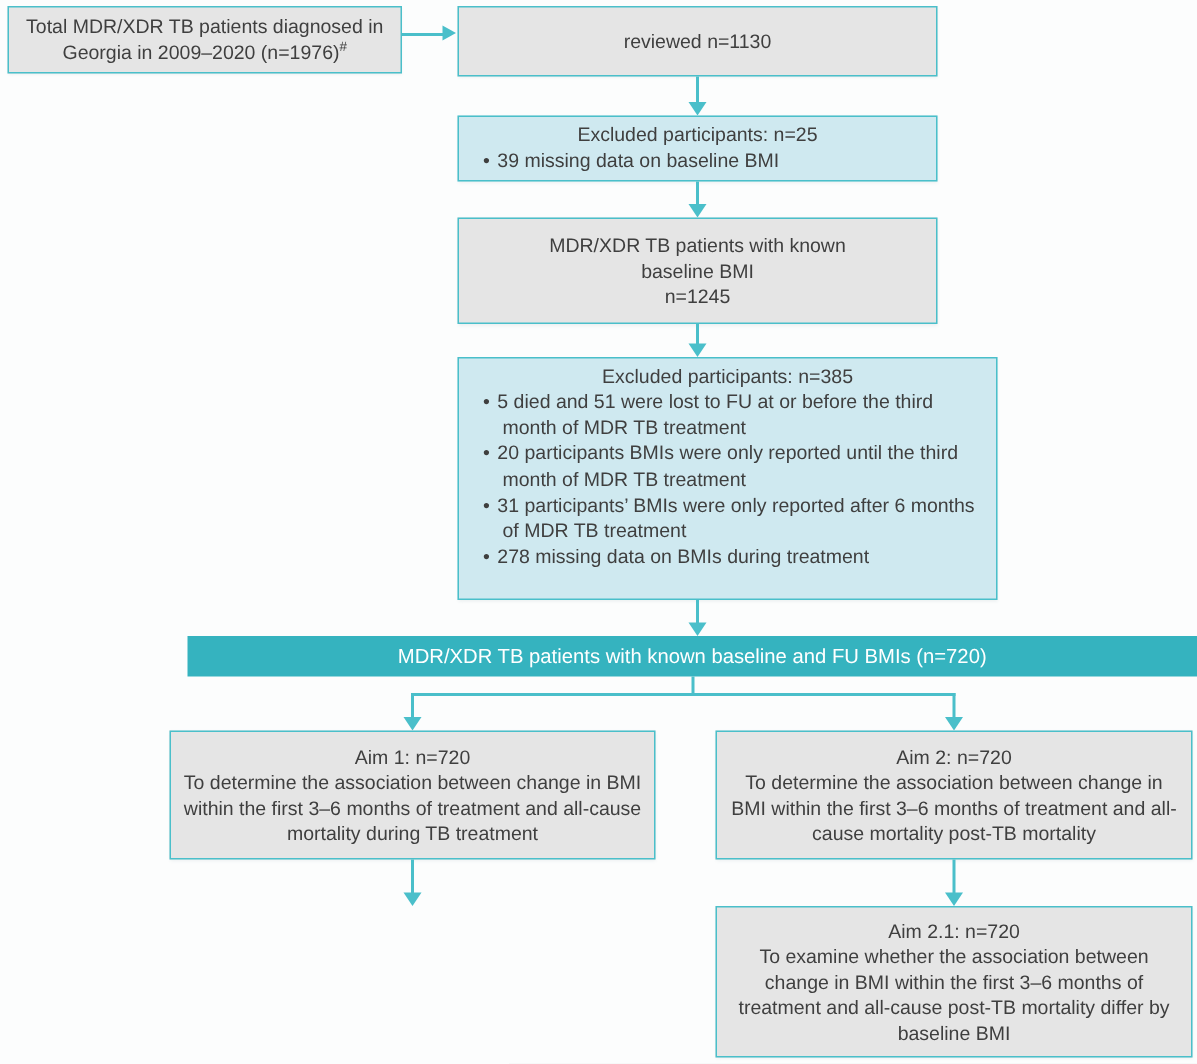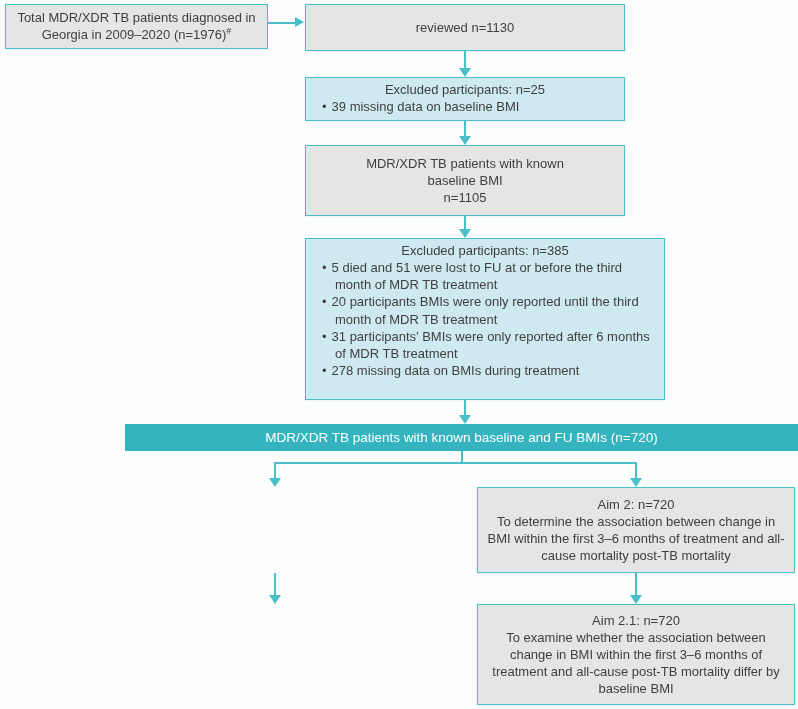--- a/index.html
+++ b/index.html
@@ -71,21 +71,21 @@
       <li><span class="dot">•</span><span>39 missing data on baseline BMI</span></li>
     </ul>
   </div>
 
   <div class="vline" style="left:464px;top:121px;height:16px;"></div>
   <div class="arrow-down" style="left:459px;top:136px;"></div>
 
   <div class="box" style="left:305px;top:145px;width:320px;height:71px;">
     <div>MDR/XDR TB patients with known</div>
     <div>baseline BMI</div>
-    <div>n=1105</div>
+    <div>n=1245</div>
   </div>
 
   <div class="vline" style="left:464px;top:216px;height:14px;"></div>
   <div class="arrow-down" style="left:459px;top:229px;"></div>
 
   <div class="box fill" style="left:305px;top:238px;width:360px;height:162px;">
     <div class="fill-title">Excluded participants: n=385</div>
     <ul class="bullets">
       <li><span class="dot">•</span><span>5 died and 51 were lost to FU at or before the third month of MDR TB treatment</span></li>
       <li><span class="dot">•</span><span>20 participants BMIs were only reported until the third month of MDR TB treatment</span></li>
@@ -101,20 +101,24 @@
     <span>MDR/XDR TB patients with known baseline and FU BMIs (n=720)</span>
   </div>
 
   <div class="vline" style="left:461px;top:451px;height:13px;"></div>
   <div class="hline" style="left:274px;top:462px;width:363px;"></div>
   <div class="vline" style="left:274px;top:462px;height:17px;"></div>
   <div class="arrow-down" style="left:269px;top:478px;"></div>
   <div class="vline" style="left:635px;top:462px;height:17px;"></div>
   <div class="arrow-down" style="left:630px;top:478px;"></div>
 
+  <div class="box" style="left:113px;top:487px;width:324px;height:86px;">
+    <div class="aim-title">Aim 1: n=720</div>
+    <div>To determine the association between change in BMI within the first 3–6 months of treatment and all-cause mortality during TB treatment</div>
+  </div>
 
   <div class="box" style="left:477px;top:487px;width:318px;height:86px;">
     <div class="aim-title">Aim 2: n=720</div>
     <div>To determine the association between change in BMI within the first 3–6 months of treatment and all-cause mortality post-TB mortality</div>
   </div>
 
   <div class="vline" style="left:274px;top:573px;height:23px;"></div>
   <div class="arrow-down" style="left:269px;top:595px;"></div>
   <div class="vline" style="left:635px;top:573px;height:23px;"></div>
   <div class="arrow-down" style="left:630px;top:595px;"></div>

